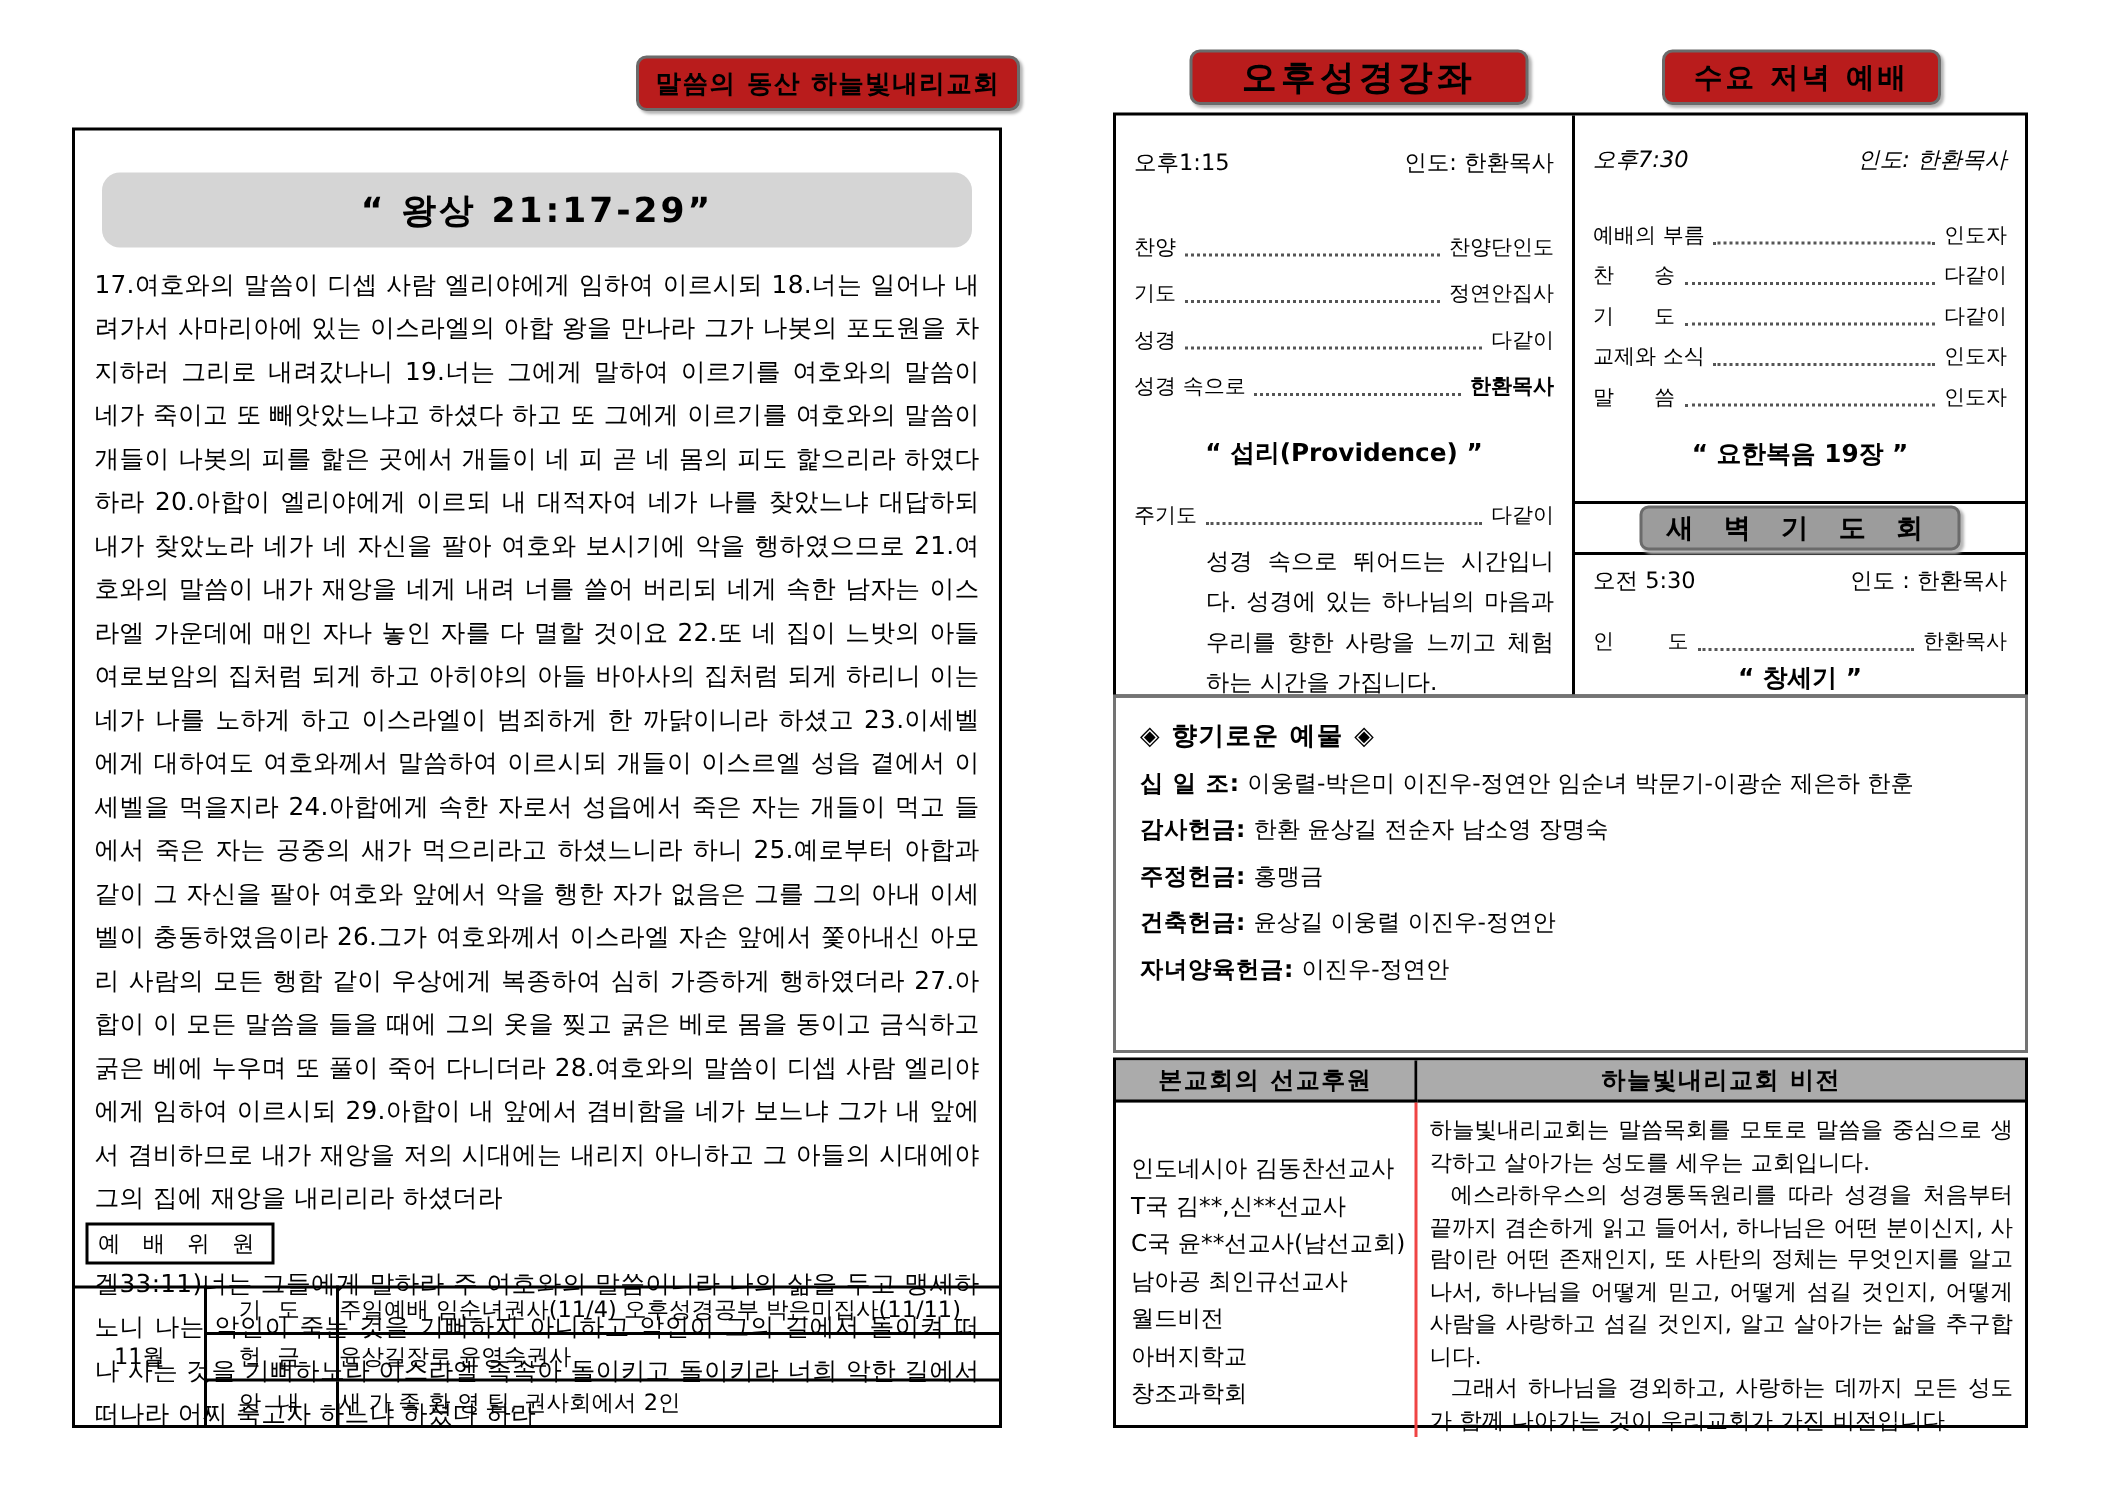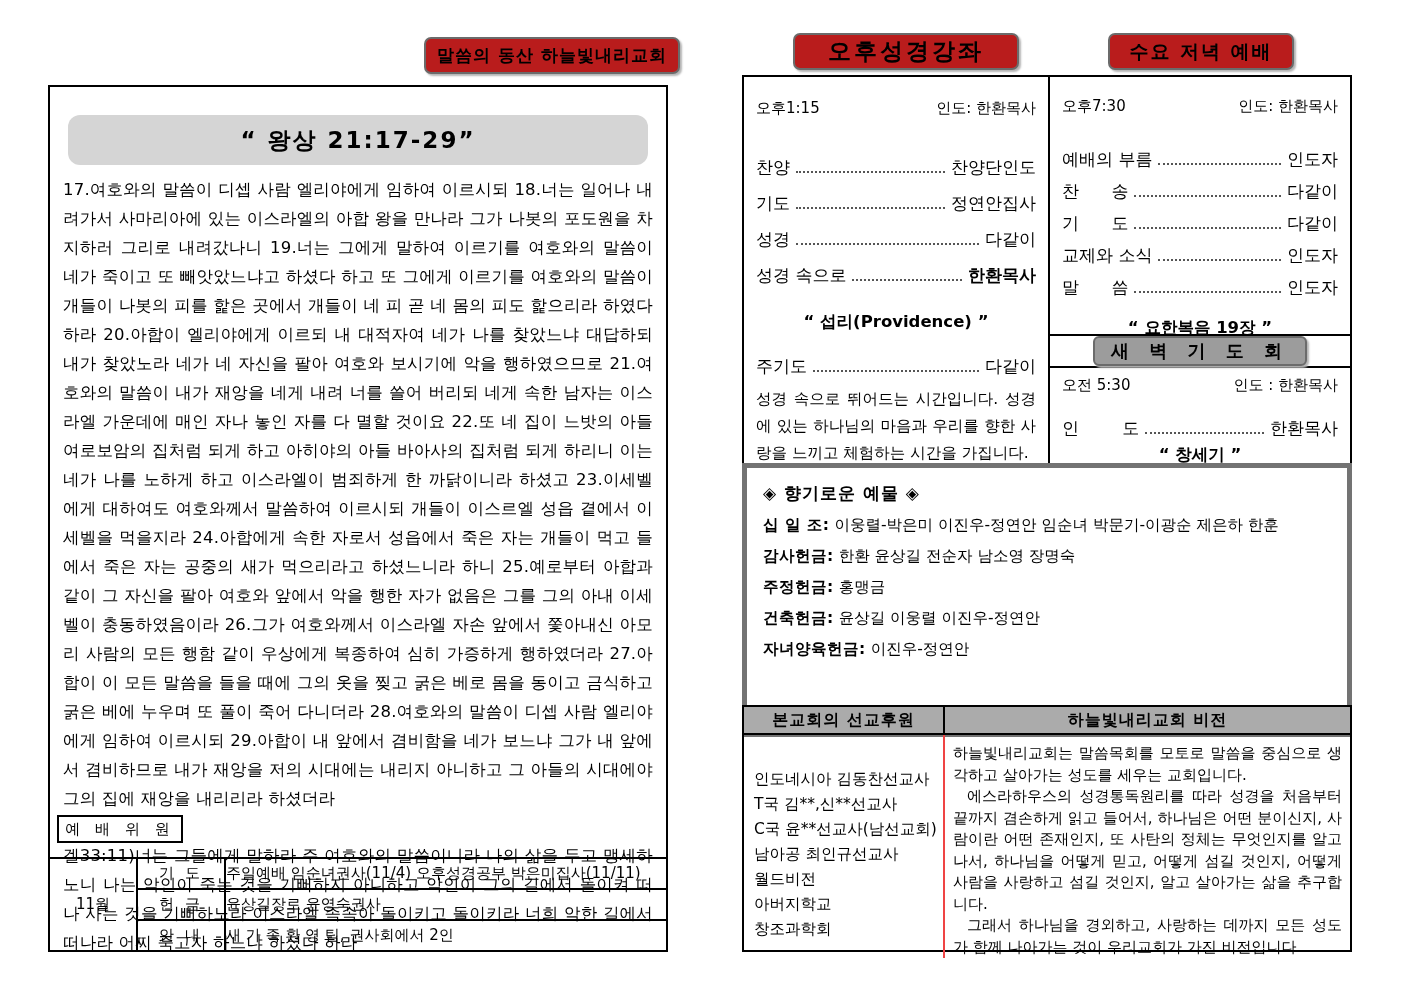--- a/index.html
+++ b/index.html
@@ -47,42 +47,42 @@
   td.c-label { width:86px; text-align:center; letter-spacing:3px; }
   td.c-value { padding-left:12px; }
   
   .svc-region {
     position:absolute; left:742px; top:75px; width:610px; height:390px;
     border:2px solid #000; box-sizing:border-box; display:flex;
   }
   .svc-col-left { width:306px; border-right:2px solid #000; box-sizing:border-box; padding:0 12px; }
   .svc-col-right { flex:1; display:flex; flex-direction:column; }
   .time-row { display:flex; justify-content:space-between; font-size:15px; }
-  .svc-row { display:flex; align-items:center; font-size:17px; }
+  .svc-row { display:flex; align-items:center; font-size:14px; }
   .svc-label { white-space:pre; }
   .svc-value { white-space:pre; }
   .svc-value.bold { font-weight:bold; }
   .dots { flex:1; border-bottom:2px dotted #555; margin:8px 6px 0 6px; height:1px; }
   .sermon-title { text-align:center; font-weight:bold; font-size:16.5px; }
-  .svc-desc { font-size:15.5px; line-height:27px; text-align:justify; margin-top:8px; }
+  .svc-desc { font-size:15.5px; line-height:27px; text-align:justify; margin-top:8px;margin-left:48px; }
   .wed-part { height:257px; box-sizing:border-box; padding:0 12px; }
   .dawn-badge-row {
     height:36px; border-top:2px solid #000; border-bottom:2px solid #000;
     box-sizing:border-box; display:flex; align-items:center; justify-content:center;
   }
   .dawn-badge {
     background:#9c9c9c; border:2px solid #6b6b6b; border-radius:6px;
     padding:1px 16px; font-weight:bold; font-size:18px; letter-spacing:7px;
     box-shadow:2px 2px 2px #b5b5b5;
   }
   .dawn-part { flex:1; padding:8px 12px 0 12px; }
   
   .offerings {
-    position:absolute; left:742px; top:463px; width:610px; height:274px;
-    border:5px solid #737373; box-sizing:border-box; padding:14px 16px 0 16px;
+    position:absolute; left:742px; top:463px; width:610px; height:239px;
+    border:2px solid #737373; box-sizing:border-box; padding:14px 16px 0 16px;
   }
   .off-title { font-weight:bold; font-size:17px; letter-spacing:1px; }
   .off-item { margin-top:10px; font-size:15.5px; }
   .off-item b { letter-spacing:0.5px; }
   
   .bottom-table {
     position:absolute; left:742px; top:705px; width:610px; height:247px;
     border:2px solid #000; box-sizing:border-box;
     display:grid; grid-template-columns:201px 1fr; grid-template-rows:28px 1fr;
   }
@@ -176,21 +176,21 @@
       <div class="svc-row" style="margin-top:22px;">
         <span class="svc-label">주기도</span>
         <span class="dots"></span>
         <span class="svc-value">다같이</span>
       </div>
       <div class="svc-desc">성경 속으로 뛰어드는 시간입니다. 성경에 있는 하나님의 마음과 우리를 향한 사랑을 느끼고 체험하는 시간을 가집니다.</div>
     </div>
 
     <div class="svc-col-right">
       <div class="wed-part">
-        <div class="time-row" style="margin-top:20px;">
+        <div class="time-row" style="margin-top:20px;font-style:italic;">
           <span>오후7:30</span>
           <span>인도: 한환목사</span>
         </div>
         <div class="svc-row" style="margin-top:32px;">
           <span class="svc-label">예배의 부름</span>
           <span class="dots"></span>
           <span class="svc-value">인도자</span>
         </div>
         <div class="svc-row" style="margin-top:9px;">
           <span class="svc-label">찬      송</span>

